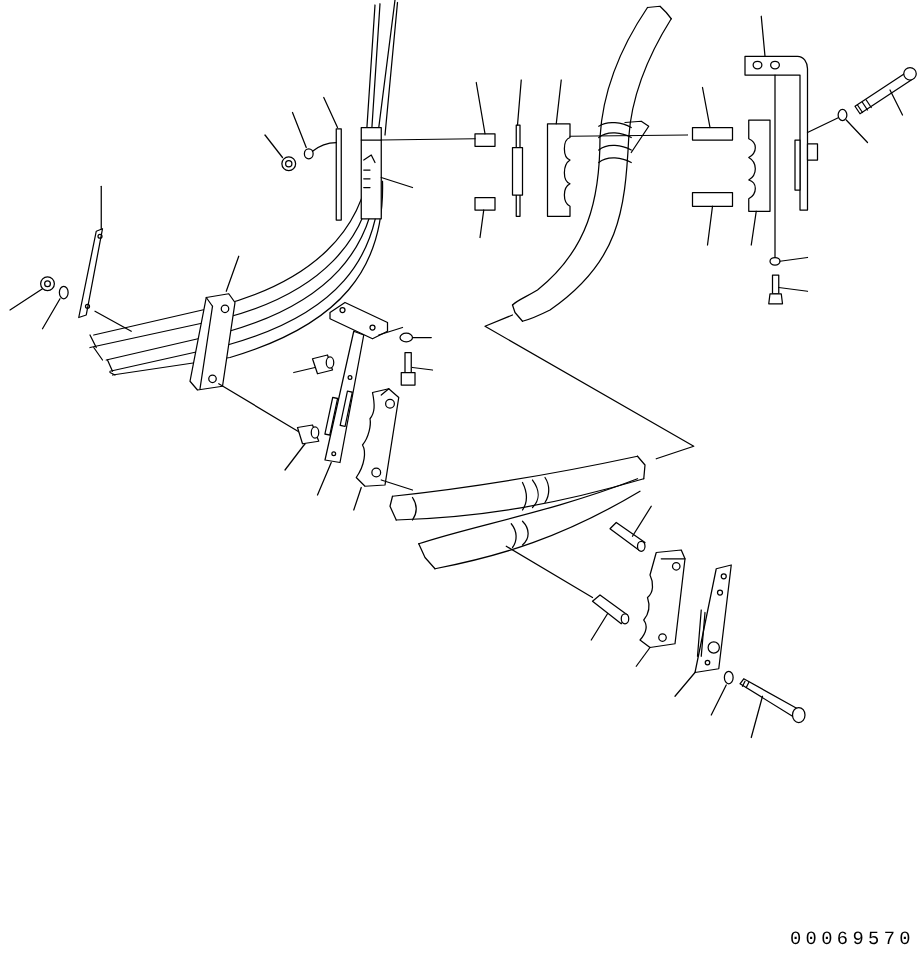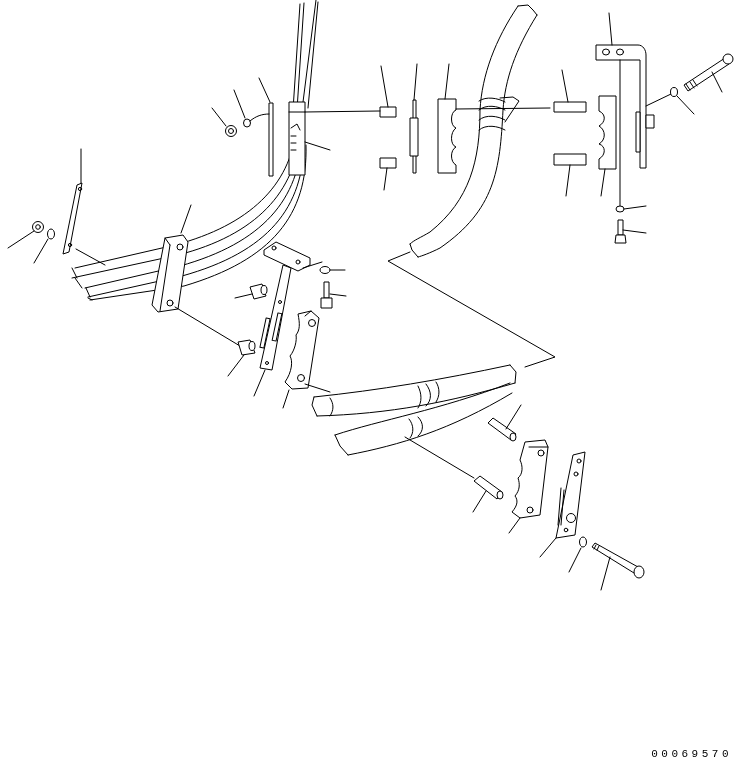--- a/index.html
+++ b/index.html
@@ -4,21 +4,21 @@
   <style>
     html, body { margin: 0; padding: 0; background: #ffffff; }
     body { width: 736px; height: 763px; position: relative; overflow: hidden; }
     .canvas { position: absolute; left: 0; top: 0; width: 736px; height: 763px; }
     svg { position: absolute; left: 0; top: 0; }
     svg .ln { fill: none; stroke: #000; stroke-width: 1; stroke-linecap: round; stroke-linejoin: round; }
     svg .fw { fill: #fff; stroke: #000; stroke-width: 1; stroke-linejoin: round; }
     .drawing-id {
       position: absolute; right: 4px; bottom: 3px;
       font-family: "Liberation Mono", "DejaVu Sans Mono", monospace;
-      font-size: 11px; letter-spacing: 3.5px; color: #000;
+      font-size: 15px; letter-spacing: 3.5px; color: #000;
     }
   </style>
 </head>
 <body>
 
 <div class="canvas">
   <svg width="736" height="763" viewBox="0 0 736 763">
 
     <g>
 

